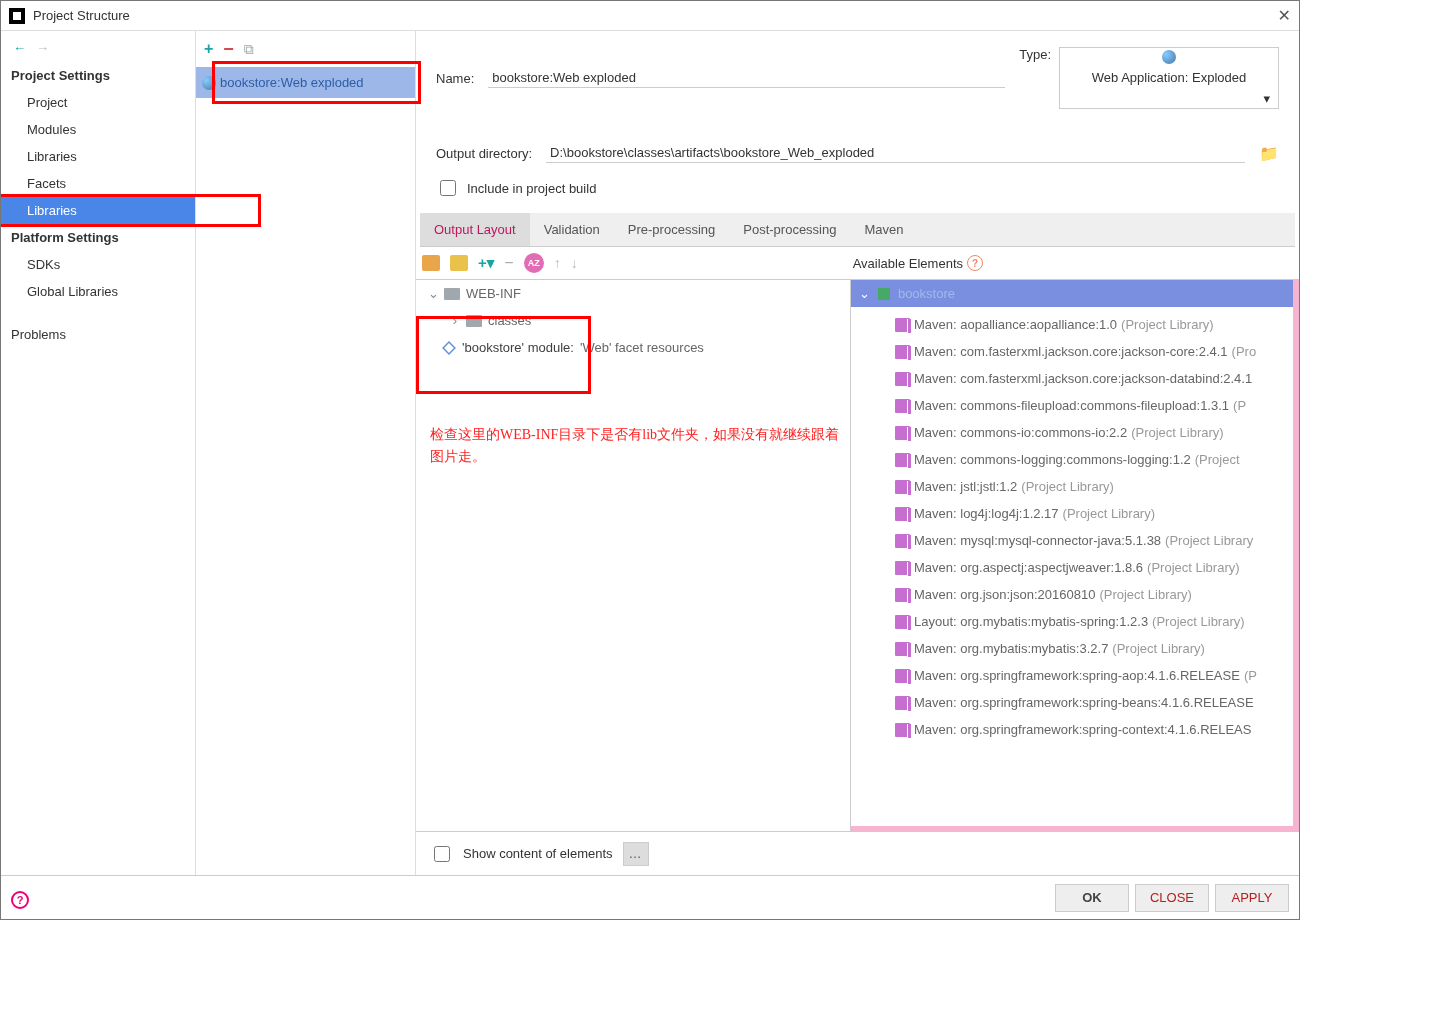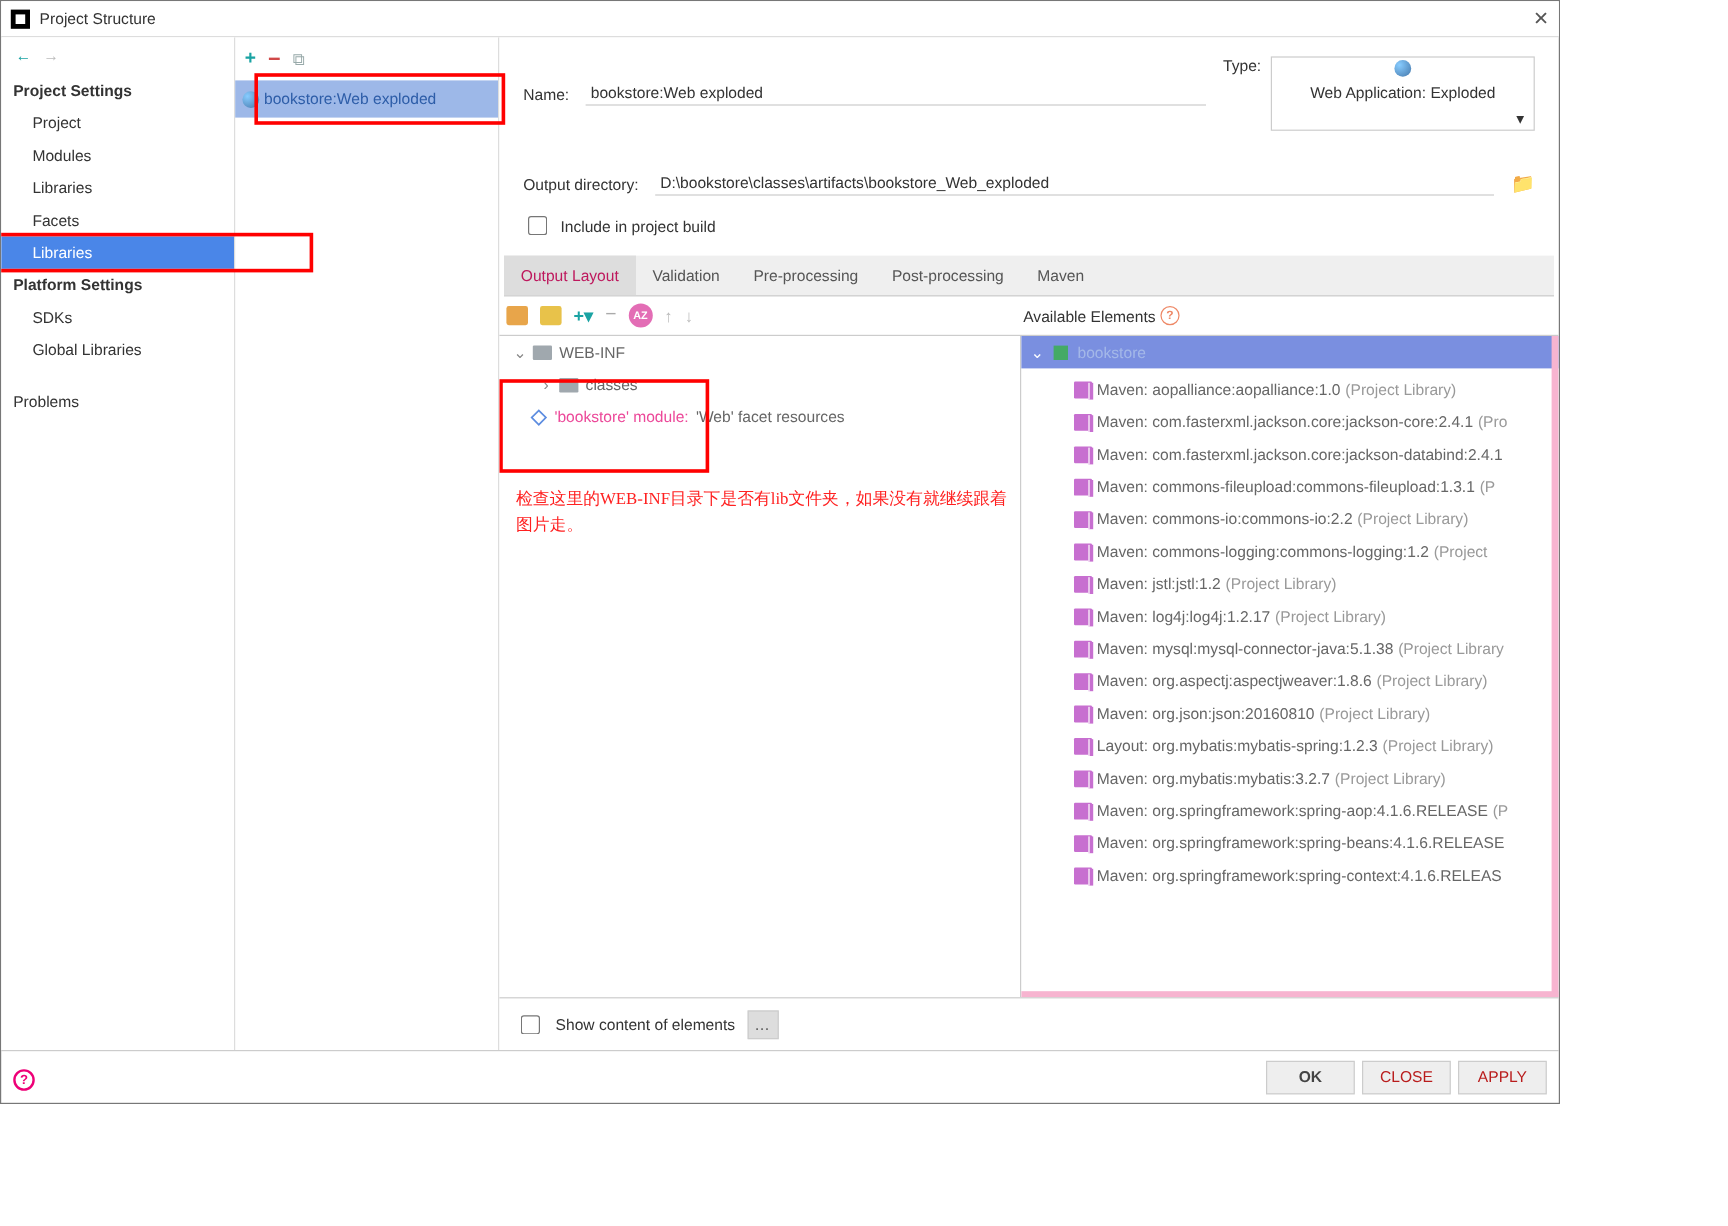--- a/index.html
+++ b/index.html
@@ -57,21 +57,21 @@
   .left-pane { width: 435px; border-right:1px solid #ccc; position:relative; overflow:hidden;}
   .right-pane { flex:1; overflow:hidden; position:relative;}
   .tree { }
   .tree-row { display:flex; align-items:center; padding: 6px 6px; gap:6px; color:#666;}
   .tree-row .exp { width:10px; text-align:center; color:#888;}
   .tree-row.root { background:#7a8fe0; color:#fff; }
   .tree-row.root .root-icon { width:14px;height:14px;background:#8bd36b; display:inline-block; border-radius:2px;}
   .fldr { width:16px;height:12px;background:#a0a8ae; display:inline-block; border-radius:1px;}
   .mod-icon { width:14px;height:14px;border:2px solid #5d8de0; display:inline-block; transform:rotate(45deg) scale(.7);}
   .red-box2 { position:absolute; left:0; top:36px; width:175px; height:78px; border:3px solid #ff0000; pointer-events:none;}
-  .annotation { position:absolute; left: 14px; top: 126px; right: 6px; color:#ff2020; font-size:14px; line-height:1.6; font-family: SimSun, serif;}
+  .annotation { position:absolute; left: 14px; top: 144px; right: 6px; color:#ff2020; font-size:14px; line-height:1.6; font-family: SimSun, serif;}
   .right-root { background:#7a8fe0; color:#a4b8e8; padding:6px 8px; display:flex; align-items:center; gap:8px;}
   .right-root .exp { color:#fff;}
   .right-root .fldbx { width:12px;height:12px; background:#4a6; display:inline-block;}
   .lib-list { padding: 4px 0;}
   .lib-row { display:flex; align-items:center; gap:4px; padding: 6px 8px 6px 44px; color:#666; white-space:nowrap; overflow:hidden;}
   .lib-row .lib-icon { width:15px;height:14px; background:#c76fd0; display:inline-block; border-radius:1px; flex-shrink:0; position:relative;}
   .lib-row .lib-icon::after{content:""; position:absolute; bottom:-1px; right:-1px; width:3px; height:14px; background:#c76fd0; border-left:1px solid #fff;}
   .lib-row .suffix { color:#999;}
   .pink-bar-r { position:absolute; right:0; top:0; width:6px; height:100%; background:#f7b4d0;}
   .pink-bar-b { position:absolute; left:0; bottom:-1px; right:0; height:6px; background:#f7b4d0;}
@@ -180,21 +180,21 @@
               <span class="fldr"></span>
               <span>WEB-INF</span>
             </div>
             <div class="tree-row" style="padding-left:34px;">
               <span class="exp">›</span>
               <span class="fldr"></span>
               <span>classes</span>
             </div>
             <div class="tree-row" style="padding-left:26px;">
               <span class="mod-icon"></span>
-              <span style="color:#ec4899;">'bookstore' module:</span>
+              <span style="color:#404040;">'bookstore' module:</span>
               <span> 'Web' facet resources</span>
             </div>
           </div>
           <div class="red-box2"></div>
           <div class="annotation">检查这里的WEB-INF目录下是否有lib文件夹，如果没有就继续跟着图片走。</div>
         </div>
         <div class="right-pane">
           <div class="right-root">
             <span class="exp">⌄</span>
             <span class="fldbx"></span>

